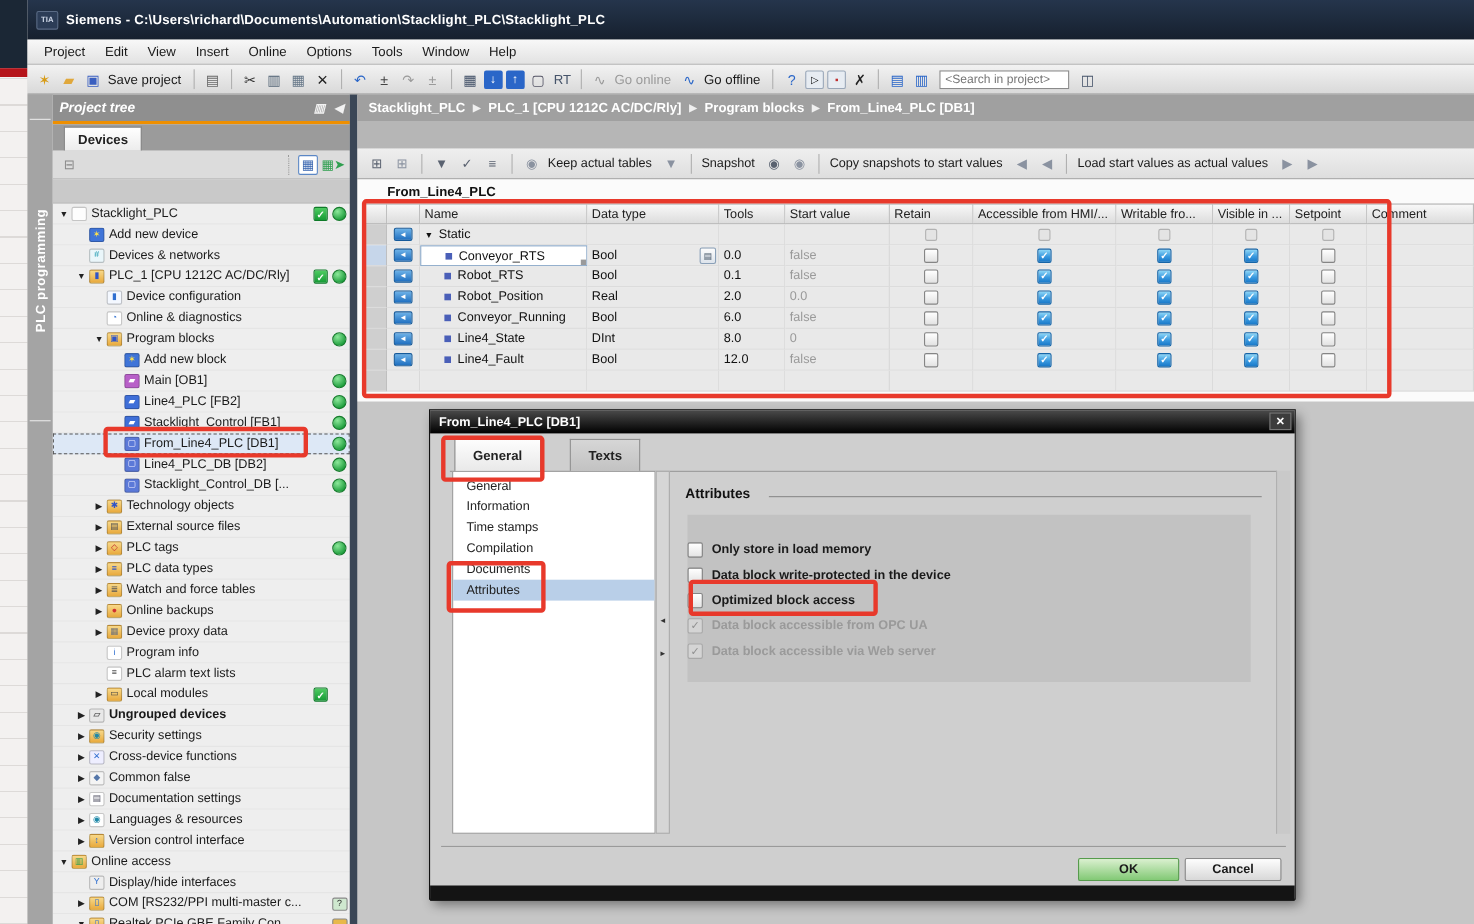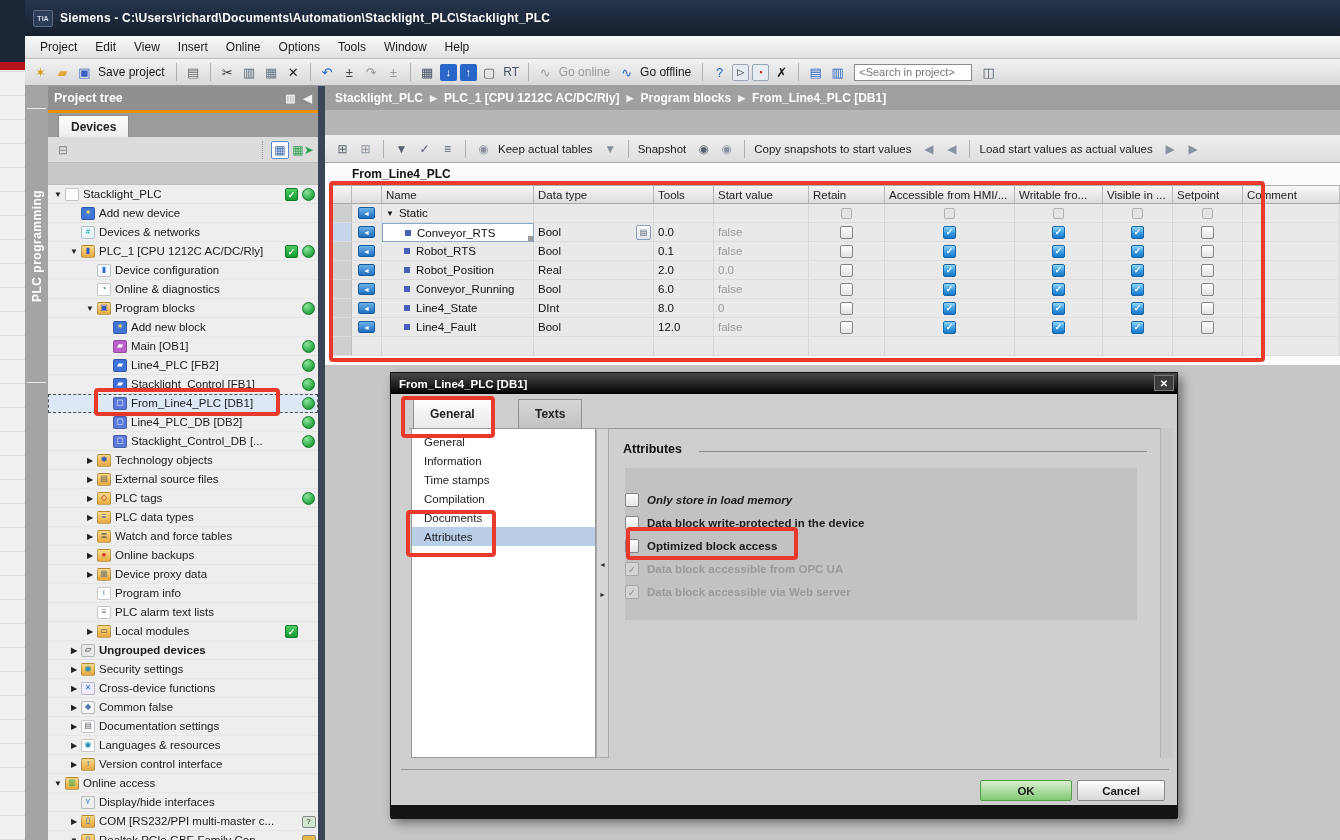--- a/index.html
+++ b/index.html
@@ -46,21 +46,21 @@
   #side-strip { position:absolute; left:25px; top:86px; width:23px; height:754px; background:#a4a4a4; }
   #side-strip .line { position:absolute; left:2px; width:19px; height:1px; background:#e8e8e8; }
   #side-strip-label { position:absolute; left:0; top:30px; width:23px; height:260px; color:#fff;
         font-size:12px; font-weight:bold; writing-mode:vertical-rl; transform:rotate(180deg);
         display:flex; align-items:center; justify-content:center; letter-spacing:.5px; }
 
   
   #ptree { position:absolute; left:48px; top:86px; width:270px; height:754px; background:#eeeeee; }
   #ptree-header { position:absolute; left:0; top:0; width:100%; height:24px; background:#8f8f8f;
                   color:#fff; font-size:12.5px; font-weight:bold; display:flex; align-items:center;
-                  padding:0 6px; }
+                  padding:0 6px;font-style:italic; }
   #ptree-header .hicons { margin-left:auto; display:flex; gap:8px; font-size:11px; color:#f2f2f2; }
   #ptree-orange { position:absolute; left:0; top:24px; width:100%; height:3px; background:#ee8f00; }
   #ptree-tabstrip { position:absolute; left:0; top:27px; width:100%; height:24px; background:#9b9b9b; }
   #devices-tab { position:absolute; left:10px; top:2px; height:22px; padding:0 12px;
                  background:linear-gradient(#ffffff,#ececec); border:1px solid #8a8a8a; border-bottom:none;
                  font-size:12px; font-weight:bold; color:#222; display:flex; align-items:center; }
   #ptree-toolbar { position:absolute; left:0; top:51px; width:100%; height:26px; background:#dcdcdc;
                    border-bottom:1px solid #bdbdbd; display:flex; align-items:center; padding:0 6px; }
   #ptree-toolbar .right { margin-left:auto; display:flex; gap:5px; align-items:center;
                           border-left:1px dotted #999; padding-left:8px; }
@@ -935,21 +935,21 @@
       </div>
     <div id="dlg-splitter">
       <span class="arr" style="top:130px">◄</span>
       <span class="arr" style="top:160px">►</span>
     </div>
     <div id="dlg-content">
       <div id="dlg-heading">Attributes</div>
       <div id="dlg-headline"></div>
       <div id="dlg-graybox"></div>
       <div id="dlg-checkboxes">
-          <div class="dcb-row" style="top: 64px; font-style: italic;">
+          <div class="dcb-row" style="top: 64px;">
             <span class="dcb"></span>
             <span class="dcb-label">Only store in load memory</span>
           </div>
           <div class="dcb-row" style="top: 87px;">
             <span class="dcb"></span>
             <span class="dcb-label">Data block write-protected in the device</span>
           </div>
           <div class="dcb-row" style="top: 110px;">
             <span class="dcb"></span>
             <span class="dcb-label">Optimized block access</span>

